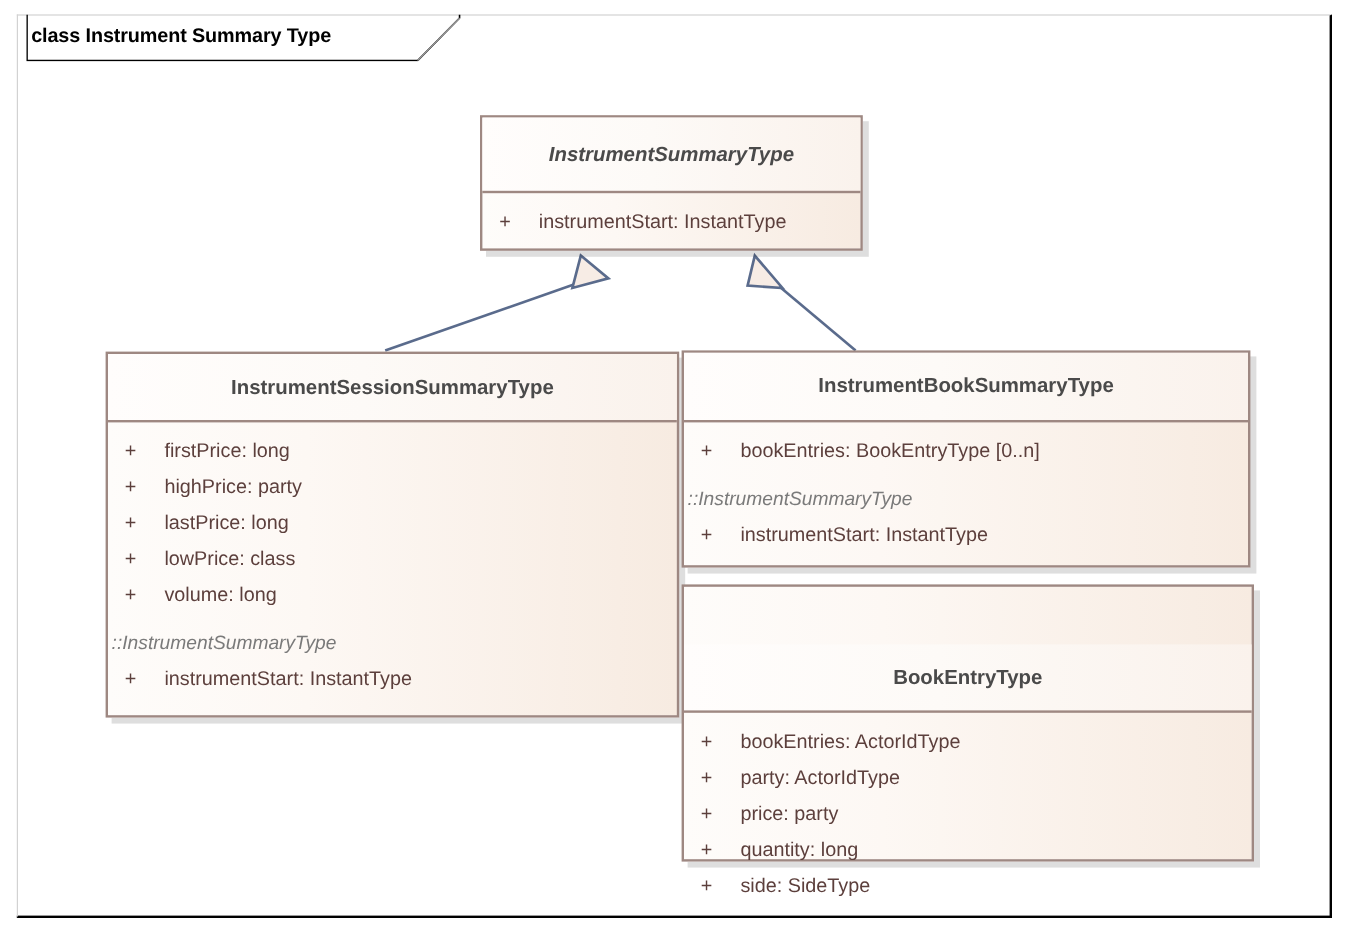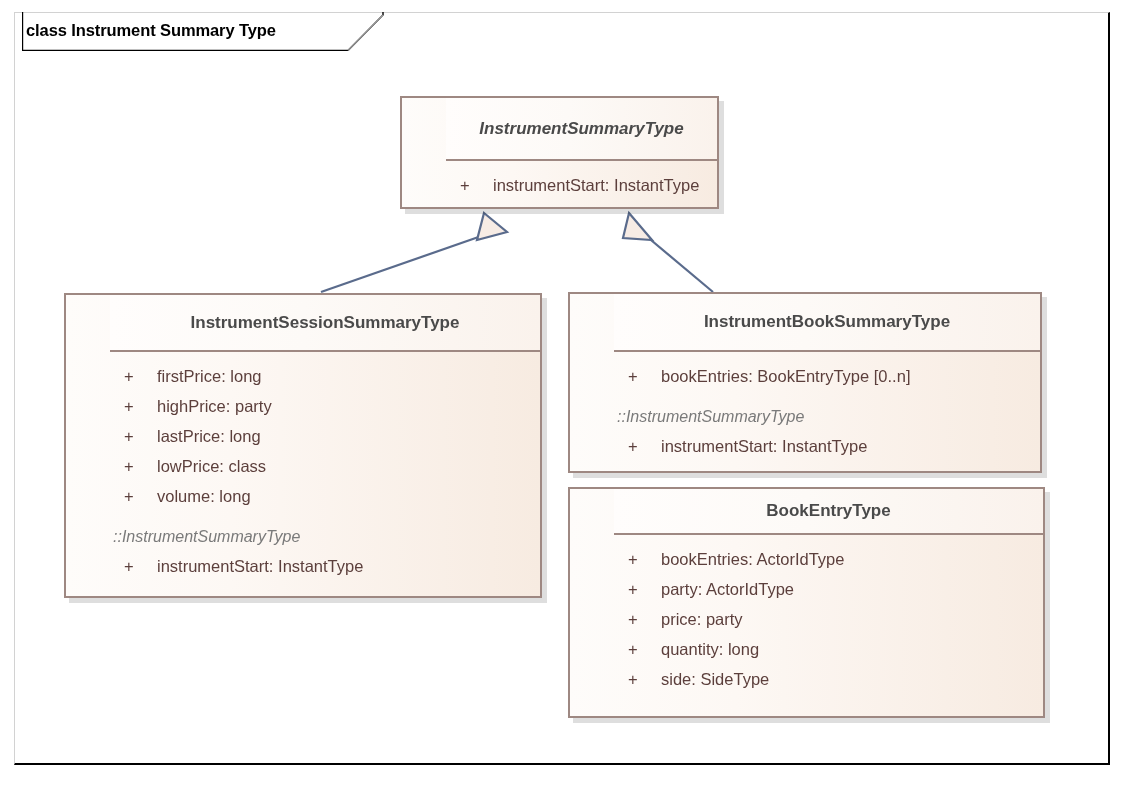--- a/index.html
+++ b/index.html
@@ -50,21 +50,20 @@
     letter-spacing: -0.1px;
   }
 
   
   .uml-class {
     position: absolute;
     box-sizing: border-box;
     border: 2px solid #9e8882;
     background: linear-gradient(to right, #fefcfa 0%, #fdf8f4 35%, #f7ebe1 100%);
     box-shadow: 5px 5px 0 0 rgba(0, 0, 0, 0.13);
-    padding-left: 44px;
   }
   .uml-header {
     box-sizing: border-box;
     border-bottom: 2px solid #9e8882;
     text-align: center;
     color: #4a4a4a;
     font-weight: bold;
     font-size: 17px;
     background: linear-gradient(to right, #fffdfc 0%, #fdfaf7 45%, #faf2ec 100%);
     display: flex;
@@ -139,21 +138,21 @@
 <div class="uml-class" style="left:400px; top:96px; width:319px; height:113px;">
   <div class="uml-header abstract" style="height:63px;">InstrumentSummaryType</div>
   <div class="uml-body">
     <div class="attr-row">
       <span class="attr-vis">+</span>
       <span class="attr-text">instrumentStart: InstantType</span>
     </div>
   </div>
 </div>
 
-<div class="uml-class" style="left:64px; top:293px; width:478px; height:305px;">
+<div class="uml-class" style="left:88px; top:293px; width:478px; height:305px;">
   <div class="uml-header" style="height:57px;">InstrumentSessionSummaryType</div>
   <div class="uml-body">
     <div class="attr-row">
       <span class="attr-vis">+</span>
       <span class="attr-text">firstPrice: long</span>
     </div>
     <div class="attr-row">
       <span class="attr-vis">+</span>
       <span class="attr-text">highPrice: party</span>
     </div>
@@ -186,21 +185,21 @@
     </div>
     <div class="inherit-label">::InstrumentSummaryType</div>
     <div class="attr-row">
       <span class="attr-vis">+</span>
       <span class="attr-text">instrumentStart: InstantType</span>
     </div>
   </div>
 </div>
 
 <div class="uml-class" style="left:568px; top:487px; width:477px; height:231px;">
-  <div class="uml-header" style="height:46px;">BookEntryType</div>
+  <div class="uml-header" style="height:57px;margin-top:48px;">BookEntryType</div>
   <div class="uml-body">
     <div class="attr-row">
       <span class="attr-vis">+</span>
       <span class="attr-text">bookEntries: ActorIdType</span>
     </div>
     <div class="attr-row">
       <span class="attr-vis">+</span>
       <span class="attr-text">party: ActorIdType</span>
     </div>
     <div class="attr-row">

